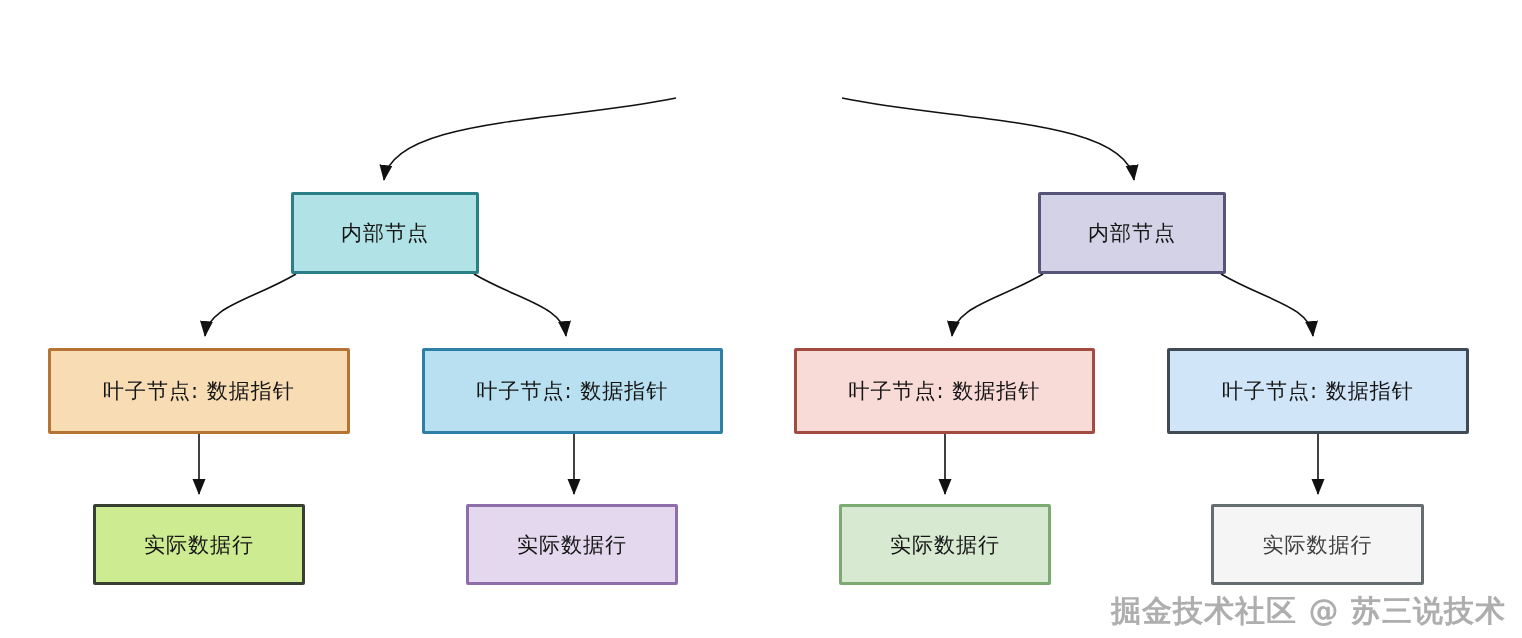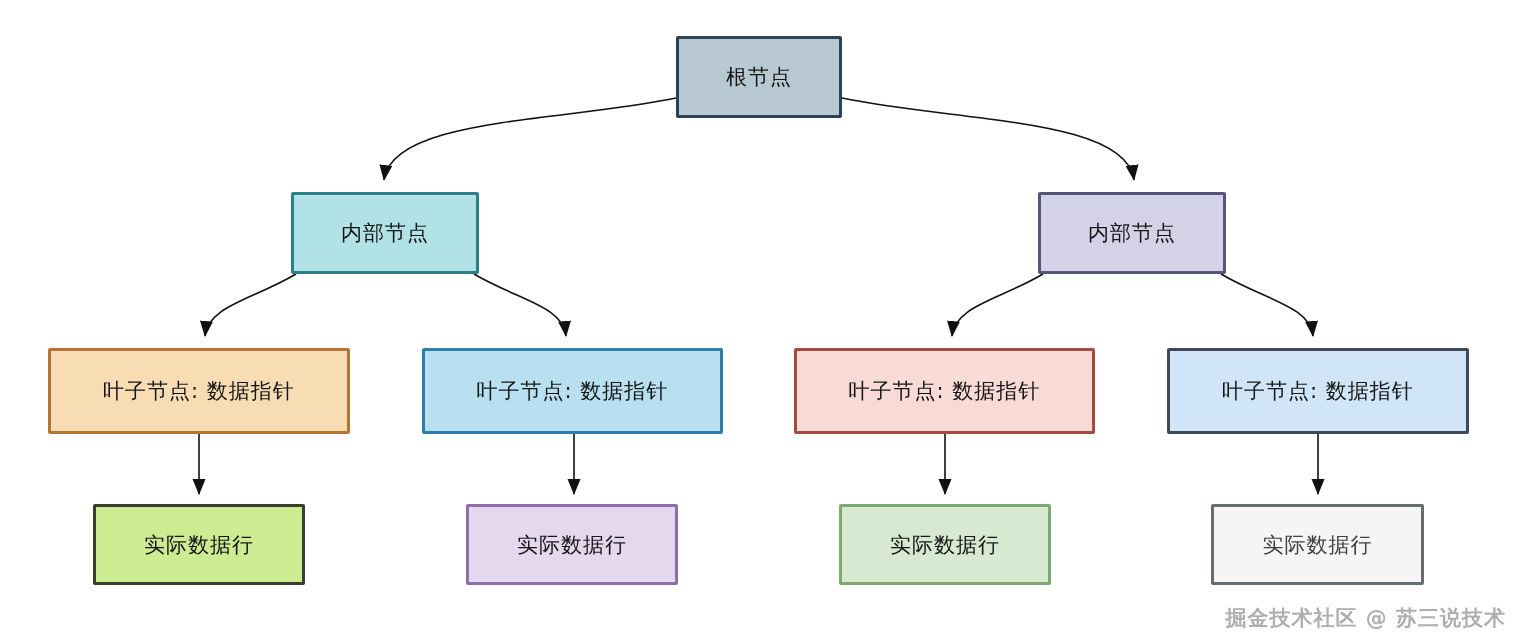--- a/index.html
+++ b/index.html
@@ -18,21 +18,21 @@
     border-radius:2px;
     display:flex;align-items:center;justify-content:center;
     font-size:21px;
     color:#151515;
     letter-spacing:1px;
     white-space:nowrap;
   }
   .watermark{
     position:absolute;
     right:16px;bottom:6px;
-    font-size:21px;
+    font-size:30px;
     font-weight:700;
     color:#aeaeae;
     text-shadow:1px 1px 0 #ffffff, 2px 2px 1px #ffffff;
     letter-spacing:1px;
   }
 </style>
 </head>
 <body>
 
 <div class="canvas">
@@ -50,21 +50,20 @@
       <path d="M 474 274 C 518 300, 563 306, 566 336" marker-end="url(#arrow)"></path>
       <path d="M 1043 274 C 999 300, 955 306, 952 336" marker-end="url(#arrow)"></path>
       <path d="M 1221 274 C 1265 300, 1310 306, 1313 336" marker-end="url(#arrow)"></path>
       <path d="M 199 434 L 199 494" marker-end="url(#arrow)"></path>
       <path d="M 574 434 L 574 494" marker-end="url(#arrow)"></path>
       <path d="M 945 434 L 945 494" marker-end="url(#arrow)"></path>
       <path d="M 1318 434 L 1318 494" marker-end="url(#arrow)"></path>
     </g>
   </svg>
 
-  <div class="node" style="left: 676px; top: 36px; width: 166px; height: 82px; background: rgb(185, 201, 212); border-color: rgb(43, 66, 87);">根节点</div>
 
   <div class="node" style="left: 291px; top: 192px; width: 188px; height: 82px; background: rgb(176, 226, 230); border-color: rgb(42, 128, 134);">内部节点</div>
 
   <div class="node" style="left: 1038px; top: 192px; width: 188px; height: 82px; background: rgb(212, 210, 230); border-color: rgb(87, 84, 122);">内部节点</div>
 
   <div class="node" style="left: 48px; top: 348px; width: 302px; height: 86px; background: rgb(247, 220, 180); border-color: rgb(181, 116, 51);">叶子节点: 数据指针</div>
 
   <div class="node" style="left: 422px; top: 348px; width: 301px; height: 86px; background: rgb(184, 224, 240); border-color: rgb(46, 127, 168);">叶子节点: 数据指针</div>
 
   <div class="node" style="left: 794px; top: 348px; width: 301px; height: 86px; background: rgb(248, 218, 214); border-color: rgb(163, 74, 65);">叶子节点: 数据指针</div>

